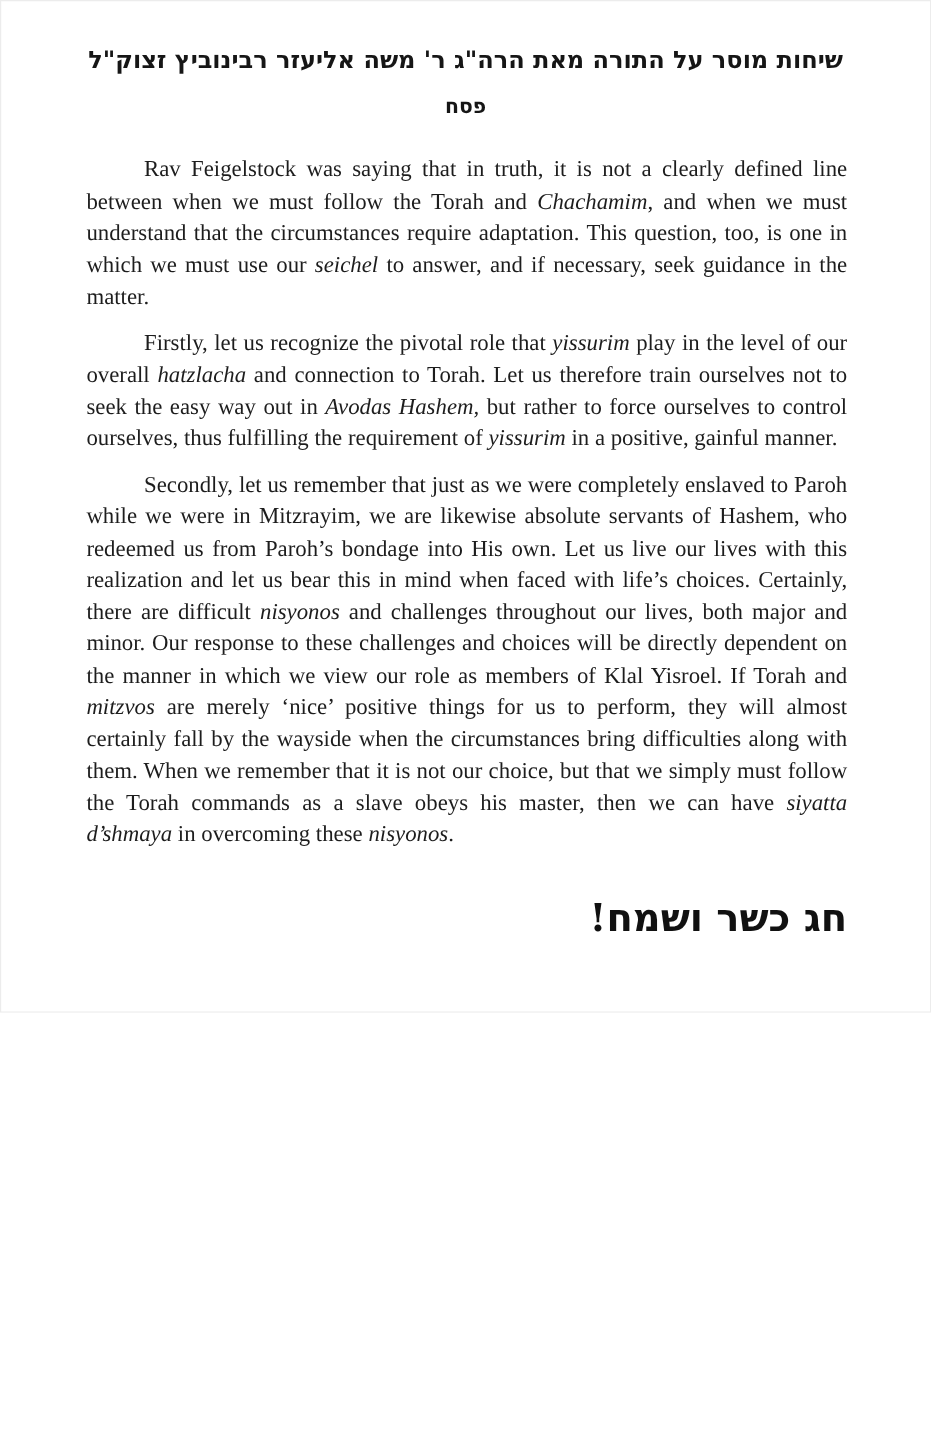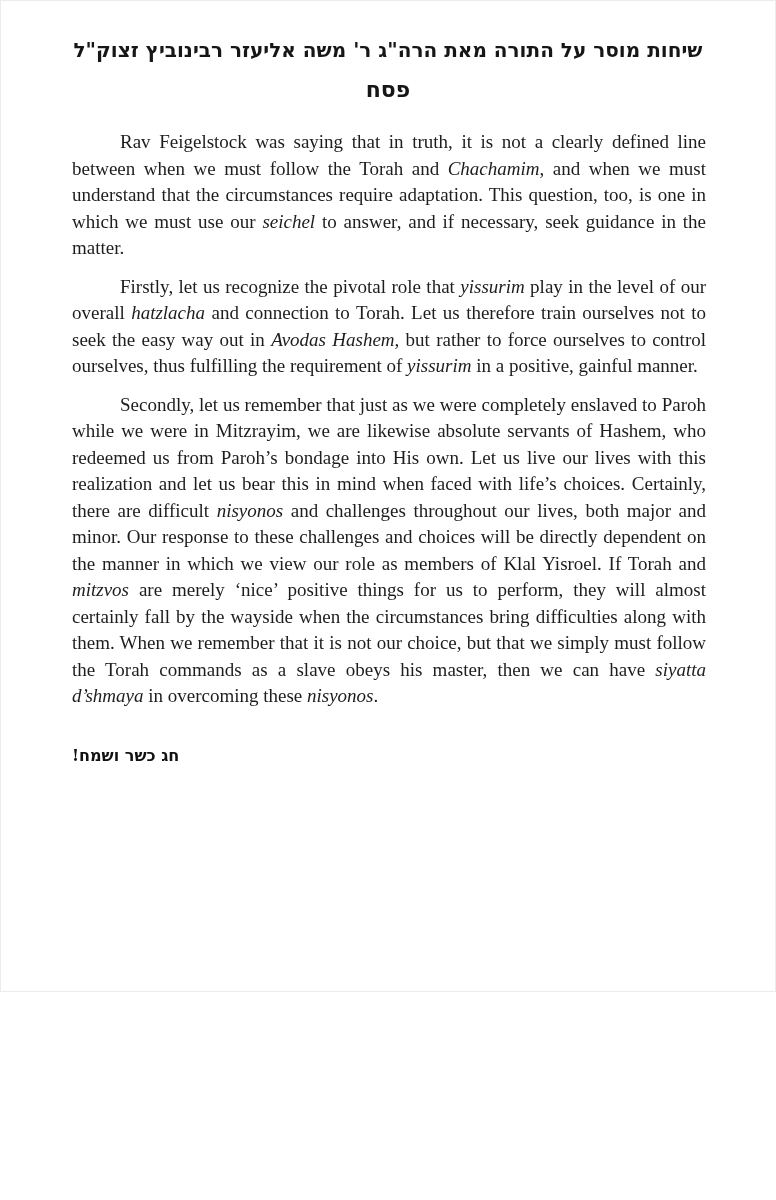--- a/index.html
+++ b/index.html
@@ -3,21 +3,21 @@
 <meta charset="utf-8">
 <style>
   html, body {
     margin: 0;
     padding: 0;
     background: #ffffff;
   }
   .page {
     position: relative;
     width: 776px;
-    height: 992px;
+    height: 844px;
     background: #ffffff;
     box-shadow: inset 0 0 0 1px #ececec;
     overflow: hidden;
     font-family: "Liberation Serif", serif;
     color: #1d1d1d;
   }
   .header {
     padding-top: 36px;
   }
   .heb-title {
@@ -26,21 +26,21 @@
     font-family: "DejaVu Serif", "DejaVu Sans", sans-serif;
     font-size: 20px;
     font-weight: 600;
     line-height: 28px;
     color: #161616;
   }
   .heb-subtitle {
     text-align: center;
     direction: rtl;
     font-family: "DejaVu Serif", "DejaVu Sans", sans-serif;
-    font-size: 22px;
+    font-size: 17px;
     font-weight: 600;
     line-height: 24px;
     margin-top: 13px;
     color: #161616;
   }
   .content {
     margin: 28px 70px 0 72px;
   }
   .body-par {
     font-size: 19px;
@@ -59,24 +59,24 @@
     font-size: 17px;
   }
   .section-heading {
     font-size: 20px;
     font-weight: bold;
     text-decoration: underline;
     margin: 26px 0 14px 0;
     color: #161616;
   }
   .closing {
-    text-align: left;
+    text-align: right;
     direction: rtl;
     font-family: "DejaVu Serif", "DejaVu Sans", sans-serif;
-    font-size: 16px;
+    font-size: 32px;
     font-weight: bold;
     margin-top: 36px;
     color: #111111;
   }
   .footer {
     position: absolute;
     left: 68px;
     right: 68px;
     top: 1140px;
     height: 44px;

